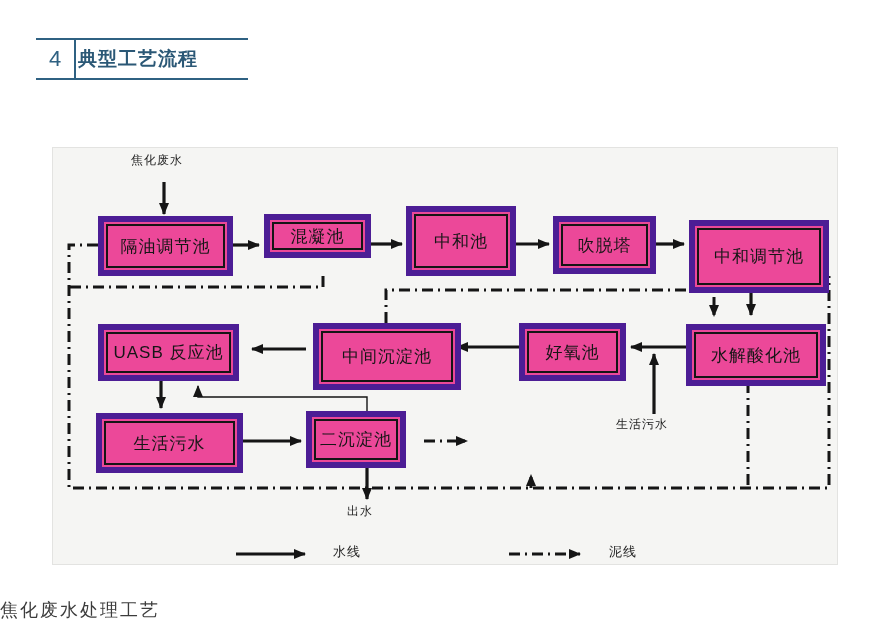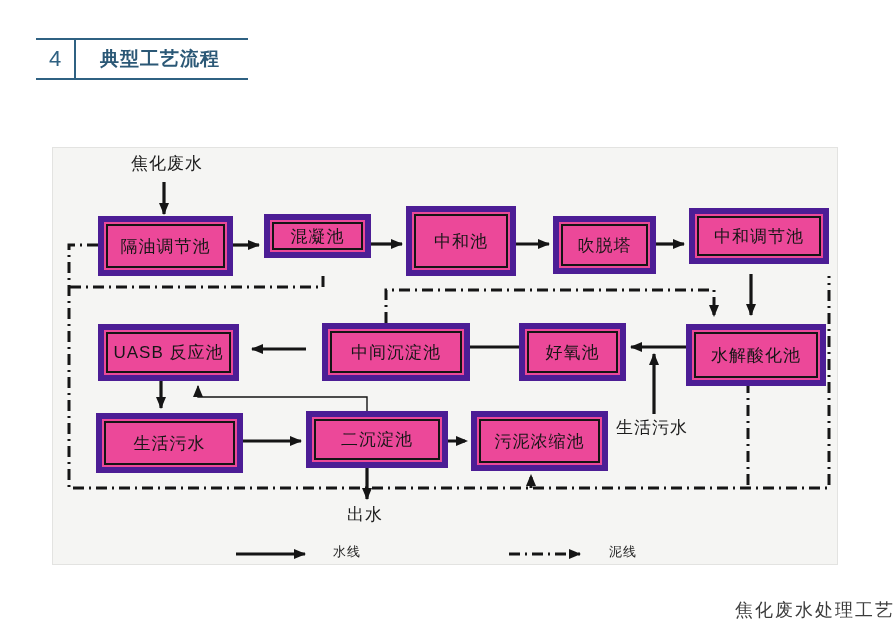--- a/index.html
+++ b/index.html
@@ -5,41 +5,41 @@
   html,body{margin:0;padding:0;background:#ffffff;}
   body{width:895px;height:643px;position:relative;overflow:hidden;
        font-family:"Liberation Sans","DejaVu Sans",sans-serif;color:#1f1f1f;}
 
   
   .sec-header{position:absolute;left:36px;top:38px;width:212px;height:38px;
     border-top:2px solid #2f6182;border-bottom:2px solid #2f6182;
     display:flex;align-items:stretch;}
   .sec-num{width:38px;display:flex;align-items:center;justify-content:center;
     font-size:22px;color:#2f6182;border-right:2px solid #2f6182;}
-  .sec-title{flex:1;display:flex;align-items:center;padding-left:24px;
+  .sec-title{flex:1;display:flex;align-items:center;padding-left:2px;
     font-size:19px;font-weight:bold;color:#2b5876;letter-spacing:1px;}
 
   
   .figure{position:absolute;left:52px;top:147px;width:786px;height:418px;
     background:#f5f5f3;border:1px solid #e3e3e1;box-sizing:border-box;}
   .figure svg{position:absolute;left:0;top:0;}
 
   
   .node{position:absolute;border:6px solid #4c1d95;background:#ec4899;
     box-sizing:border-box;display:flex;}
   .ni{flex:1;margin:2px;border:2px solid #151515;display:flex;
     align-items:center;justify-content:center;font-size:17px;color:#161616;
     white-space:nowrap;letter-spacing:1px;}
 
-  .dlabel{position:absolute;font-size:17px;color:#1c1c1c;white-space:nowrap;
+  .dlabel{position:absolute;font-size:12px;color:#1c1c1c;white-space:nowrap;
     letter-spacing:1px;}
   .legend-label{font-size:13px;}
 
   
-  .caption{position:absolute;left:0;top:598px;width:895px;text-align:right;
+  .caption{position:absolute;left:0;top:598px;width:895px;text-align:left;
     font-size:18px;color:#3c3c3c;letter-spacing:2px;}
 </style>
 </head>
 <body>
 
 <div class="sec-header">
   <div class="sec-num">4</div>
   <div class="sec-title">典型工艺流程</div>
 </div>
 
@@ -89,45 +89,42 @@
     </div>
   <div class="node" style="left:211px;top:66px;width:107px;height:44px">
       <div class="ni">混凝池</div>
     </div>
   <div class="node" style="left:353px;top:58px;width:110px;height:70px">
       <div class="ni">中和池</div>
     </div>
   <div class="node" style="left:500px;top:68px;width:103px;height:58px">
       <div class="ni">吹脱塔</div>
     </div>
-  <div class="node" style="left:636px;top:60px;width:140px;height:56px">
+  <div class="node" style="left:636px;top:72px;width:140px;height:73px">
       <div class="ni">中和调节池</div>
     </div>
 
   <div class="node" style="left:45px;top:176px;width:141px;height:57px">
       <div class="ni">UASB 反应池</div>
     </div>
-  <div class="node" style="left:269px;top:175px;width:148px;height:58px">
+  <div class="node" style="left:260px;top:175px;width:148px;height:67px">
       <div class="ni">中间沉淀池</div>
     </div>
   <div class="node" style="left:466px;top:175px;width:107px;height:58px">
       <div class="ni">好氧池</div>
     </div>
   <div class="node" style="left:633px;top:176px;width:140px;height:62px">
       <div class="ni">水解酸化池</div>
     </div>
 
   <div class="node" style="left:43px;top:265px;width:147px;height:60px">
       <div class="ni">生活污水</div>
     </div>
-  <div class="node" style="left:253px;top:263px;width:142px;height:57px">
+  <div class="node" style="left:253px;top:263px;width:100px;height:57px">
       <div class="ni">二沉淀池</div>
-    </div>
-  <div class="node" style="left:418px;top:263px;width:137px;height:60px">
-      <div class="ni">污泥浓缩池</div>
     </div>
 
   <span class="dlabel" style="left:78px;top:4px">焦化废水</span>
   <span class="dlabel" style="left:563px;top:268px">生活污水</span>
   <span class="dlabel" style="left:294px;top:355px">出水</span>
   <span class="dlabel legend-label" style="left:280px;top:395px">水线</span>
   <span class="dlabel legend-label" style="left:556px;top:395px">泥线</span>
 </div>
 
 <div class="caption">焦化废水处理工艺</div>

